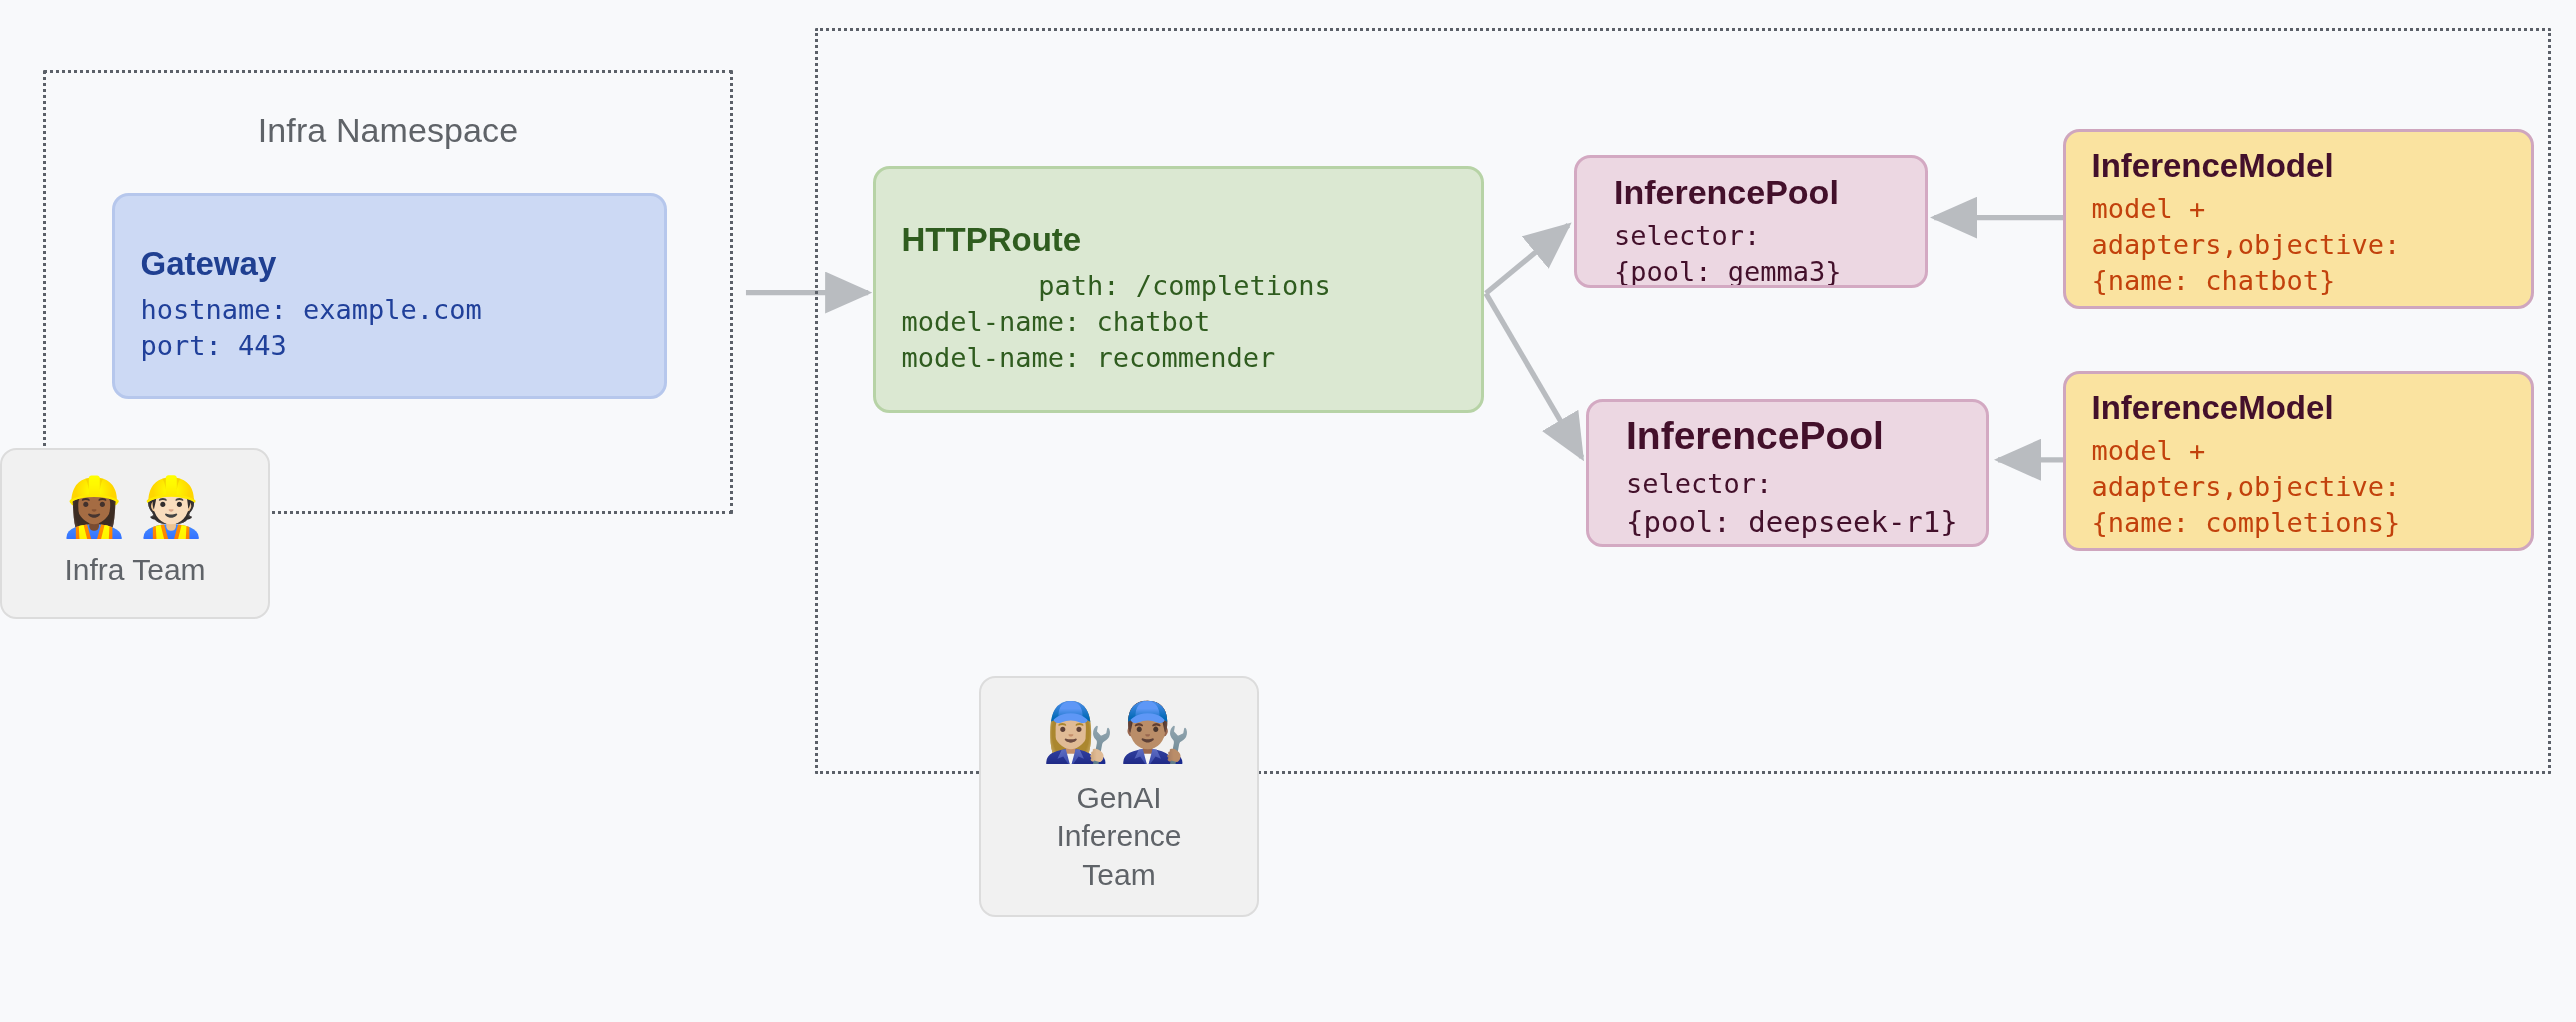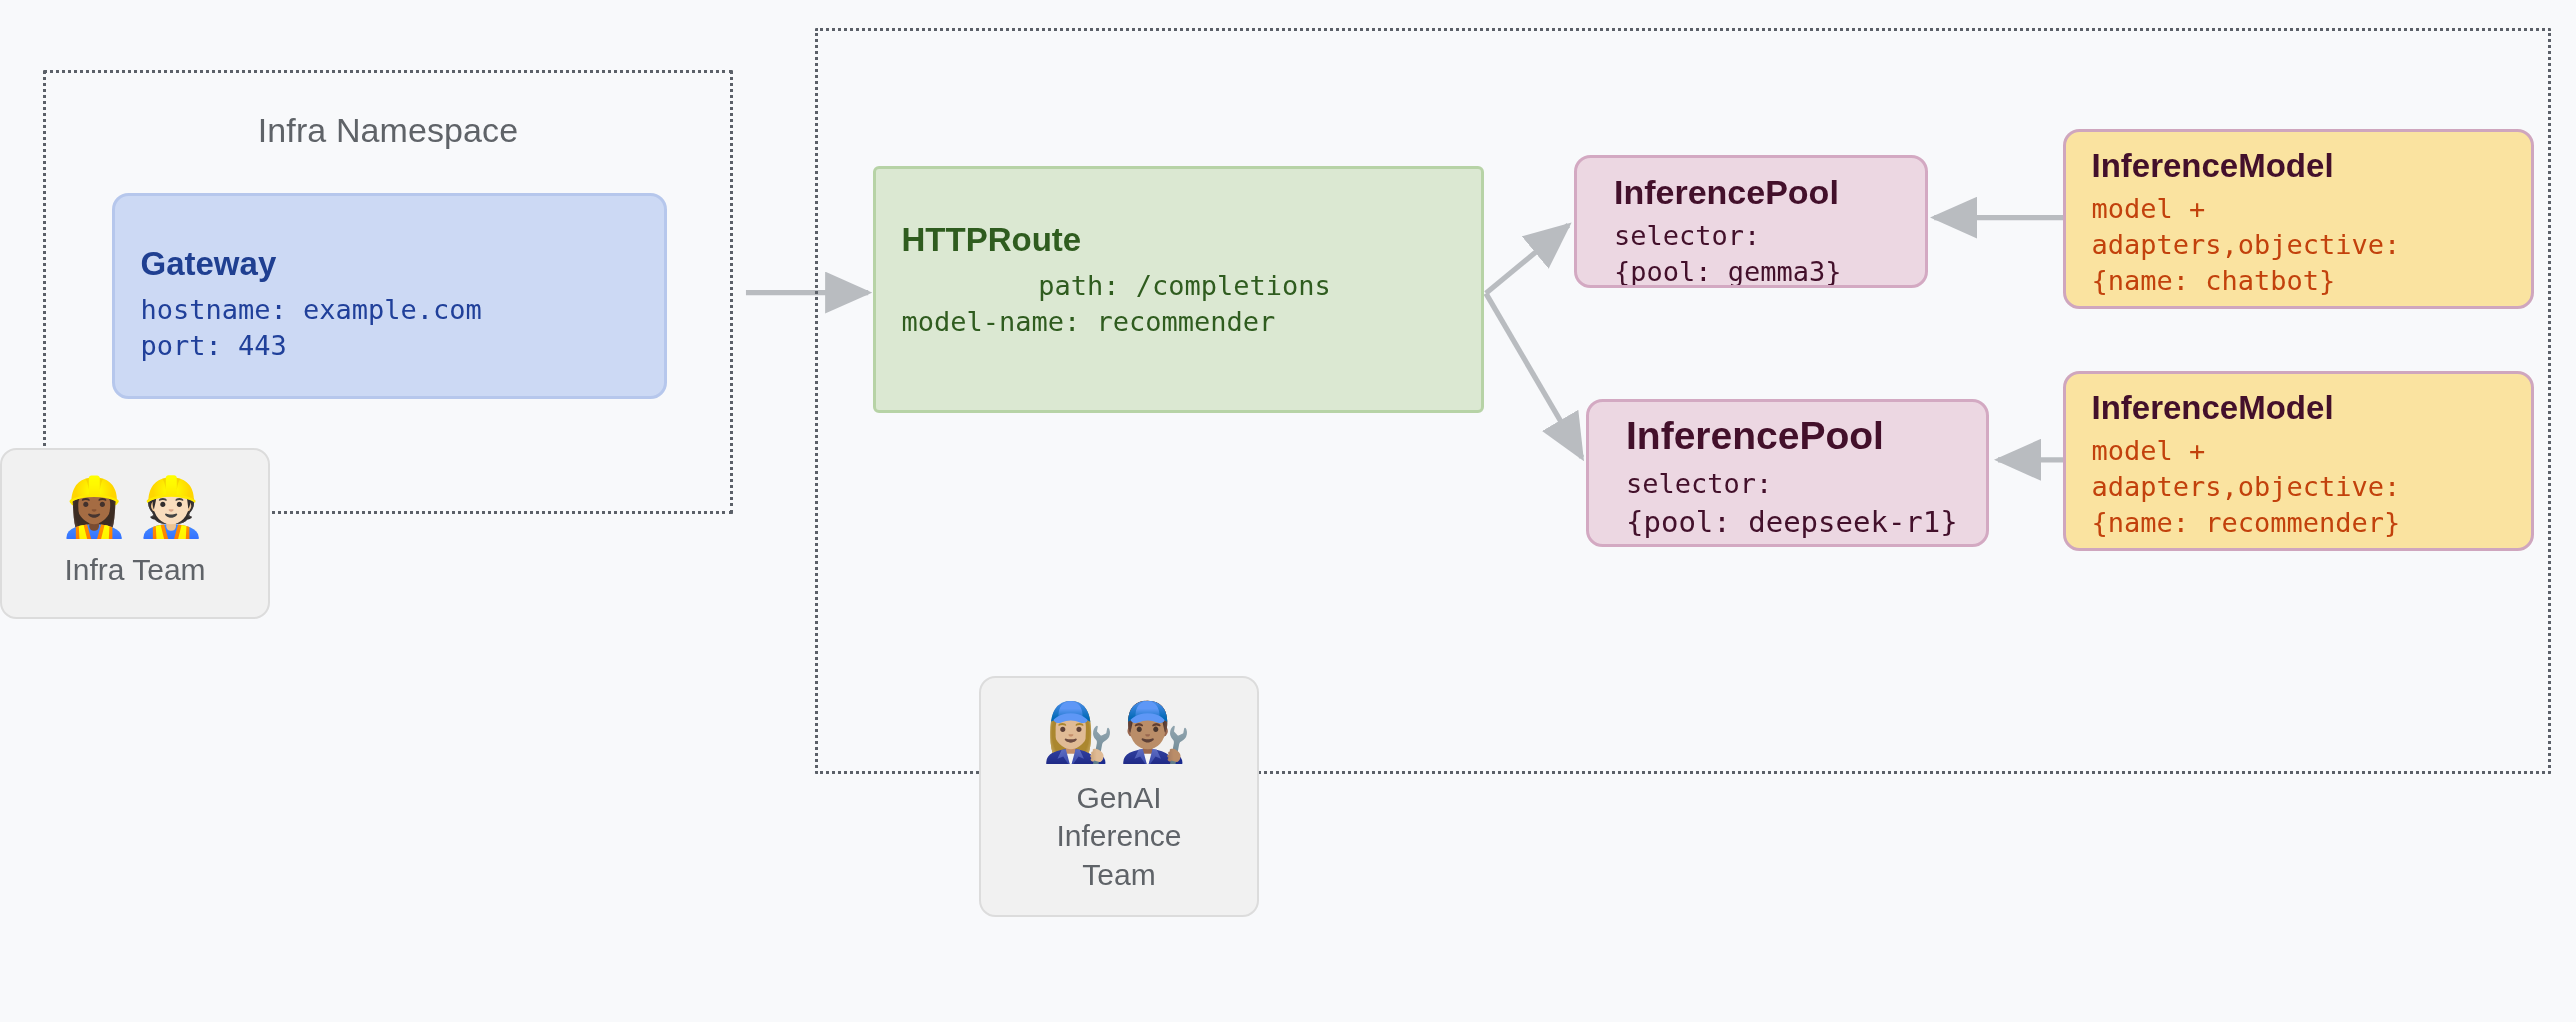--- a/index.html
+++ b/index.html
@@ -58,21 +58,20 @@
     background:#ccd9f4;
     border-color:#b6c7ec;
   }
   .n-gateway .title{color:#1f3f91;font-size:33px;}
   .n-gateway .meta{color:#20409a;font-size:27px;}
 
   
   .n-route{
     background:#dbe8d2;
     border-color:#b7d3a6;
-    border-radius:6px;
   }
   .n-route .title{color:#2f5c1f;font-size:33px;}
   .n-route .meta{color:#2f5c1f;font-size:27px;}
 
   
   .n-pool{
     background:#ecd7e2;
     border-color:#d3a9c2;
   }
   .n-pool .title{color:#43102b;}
@@ -147,20 +146,21 @@
       <div class="title">Gateway</div>
       <div class="meta" style="margin-top:9px;">hostname: example.com</div>
       <div class="meta">port: 443</div>
     </div>
   </div>
 
   <div class="node n-route" style="left:873px;top:166px;width:611px;height:247px;">
     <div class="inner" style="top:52px;">
       <div class="title">HTTPRoute</div>
       <div class="meta" style="margin-top:9px;text-align:center;">path: /completions</div>
+      <div class="meta">model-name: chatbot</div>
       <div class="meta">model-name: recommender</div>
     </div>
   </div>
 
   <div class="node n-pool" style="left:1574px;top:155px;width:354px;height:133px;">
     <div class="inner" style="left:37px;right:10.5px;top:15px;">
       <div class="title" style="font-size:34px;">InferencePool</div>
       <div class="meta" style="font-size:27px;margin-top:6px;">selector:</div>
       <div class="meta" style="font-size:27px;">{pool: gemma3}</div>
     </div>
@@ -181,21 +181,21 @@
       <div class="meta">adapters,objective:</div>
       <div class="meta">{name: chatbot}</div>
     </div>
   </div>
 
   <div class="node n-model" style="left:2063px;top:371px;width:471px;height:180px;">
     <div class="inner" style="left:25.5px;right:10.5px;top:15px;">
       <div class="title">InferenceModel</div>
       <div class="meta" style="margin-top:6px;">model +</div>
       <div class="meta">adapters,objective:</div>
-      <div class="meta">{name: recommender}</div>
+      <div class="meta">{name: completions}</div>
     </div>
   </div>
 
   <div class="team" style="left:0px;top:448px;width:270px;height:171px;padding-top:22.5px;">
     <div class="faces" style="font-size:58px;">👷🏾‍♀️👷🏻</div>
     <div class="tname" style="margin-top:10.5px;">Infra Team</div>
   </div>
 
   <div class="team" style="left:979px;top:676px;width:280px;height:241px;padding-top:19.5px;">
     <div class="faces" style="font-size:58px;">👩🏼‍🔧👨🏽‍🔧</div>

